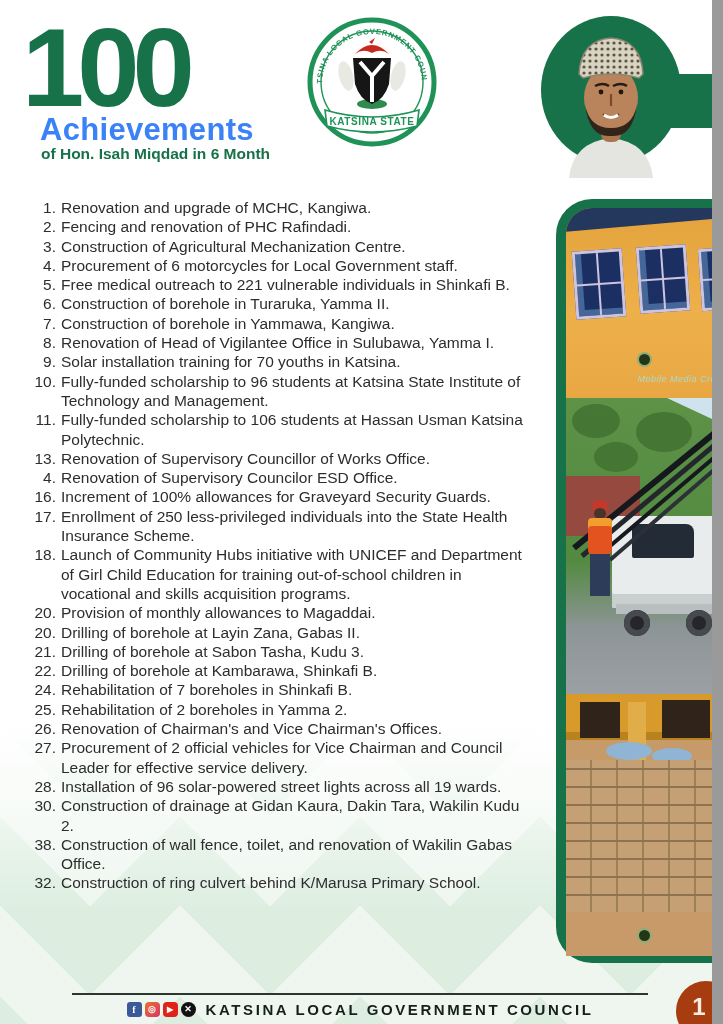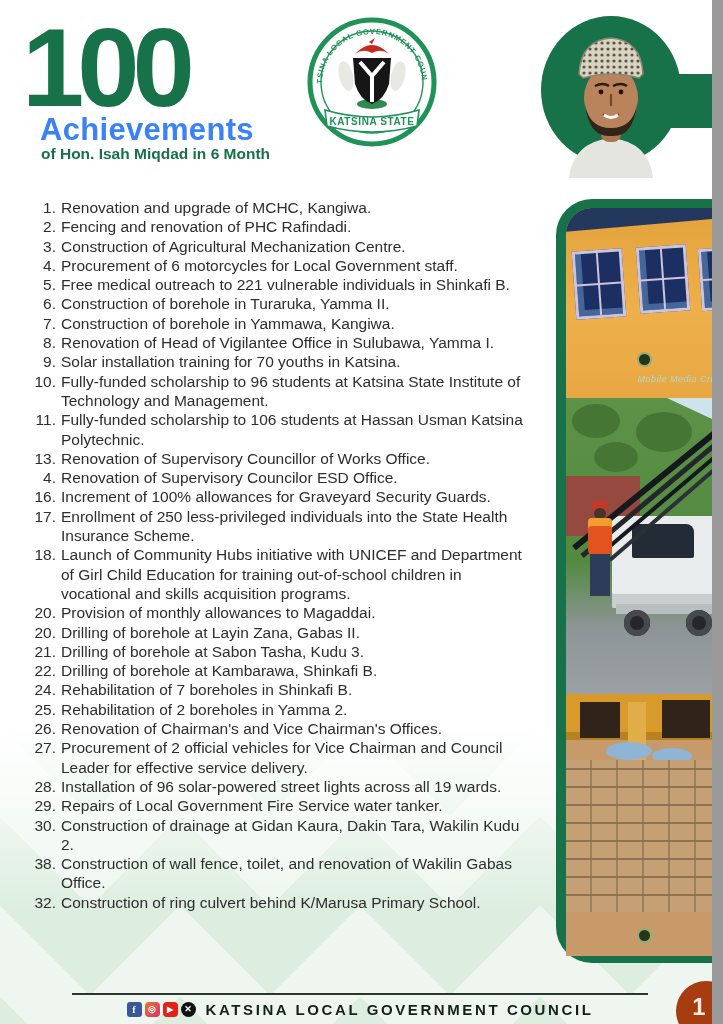--- a/index.html
+++ b/index.html
@@ -302,24 +302,20 @@
       <li class="item">
         <span class="num">27.</span>
         <span class="txt">Procurement of 2 official vehicles for Vice Chairman and Council Leader for effective service delivery.</span>
       </li>
 
       <li class="item">
         <span class="num">28.</span>
         <span class="txt">Installation of 96 solar-powered street lights across all 19 wards.</span>
       </li>
 
-      <li class="item">
-        <span class="num">29.</span>
-        <span class="txt">Repairs of Local Government Fire Service water tanker.</span>
-      </li>
 
       <li class="item">
         <span class="num">30.</span>
         <span class="txt">Construction of drainage at Gidan Kaura, Dakin Tara, Wakilin Kudu 2.</span>
       </li>
 
       <li class="item">
         <span class="num">38.</span>
         <span class="txt">Construction of wall fence, toilet, and renovation of Wakilin Gabas Office.</span>
       </li>

